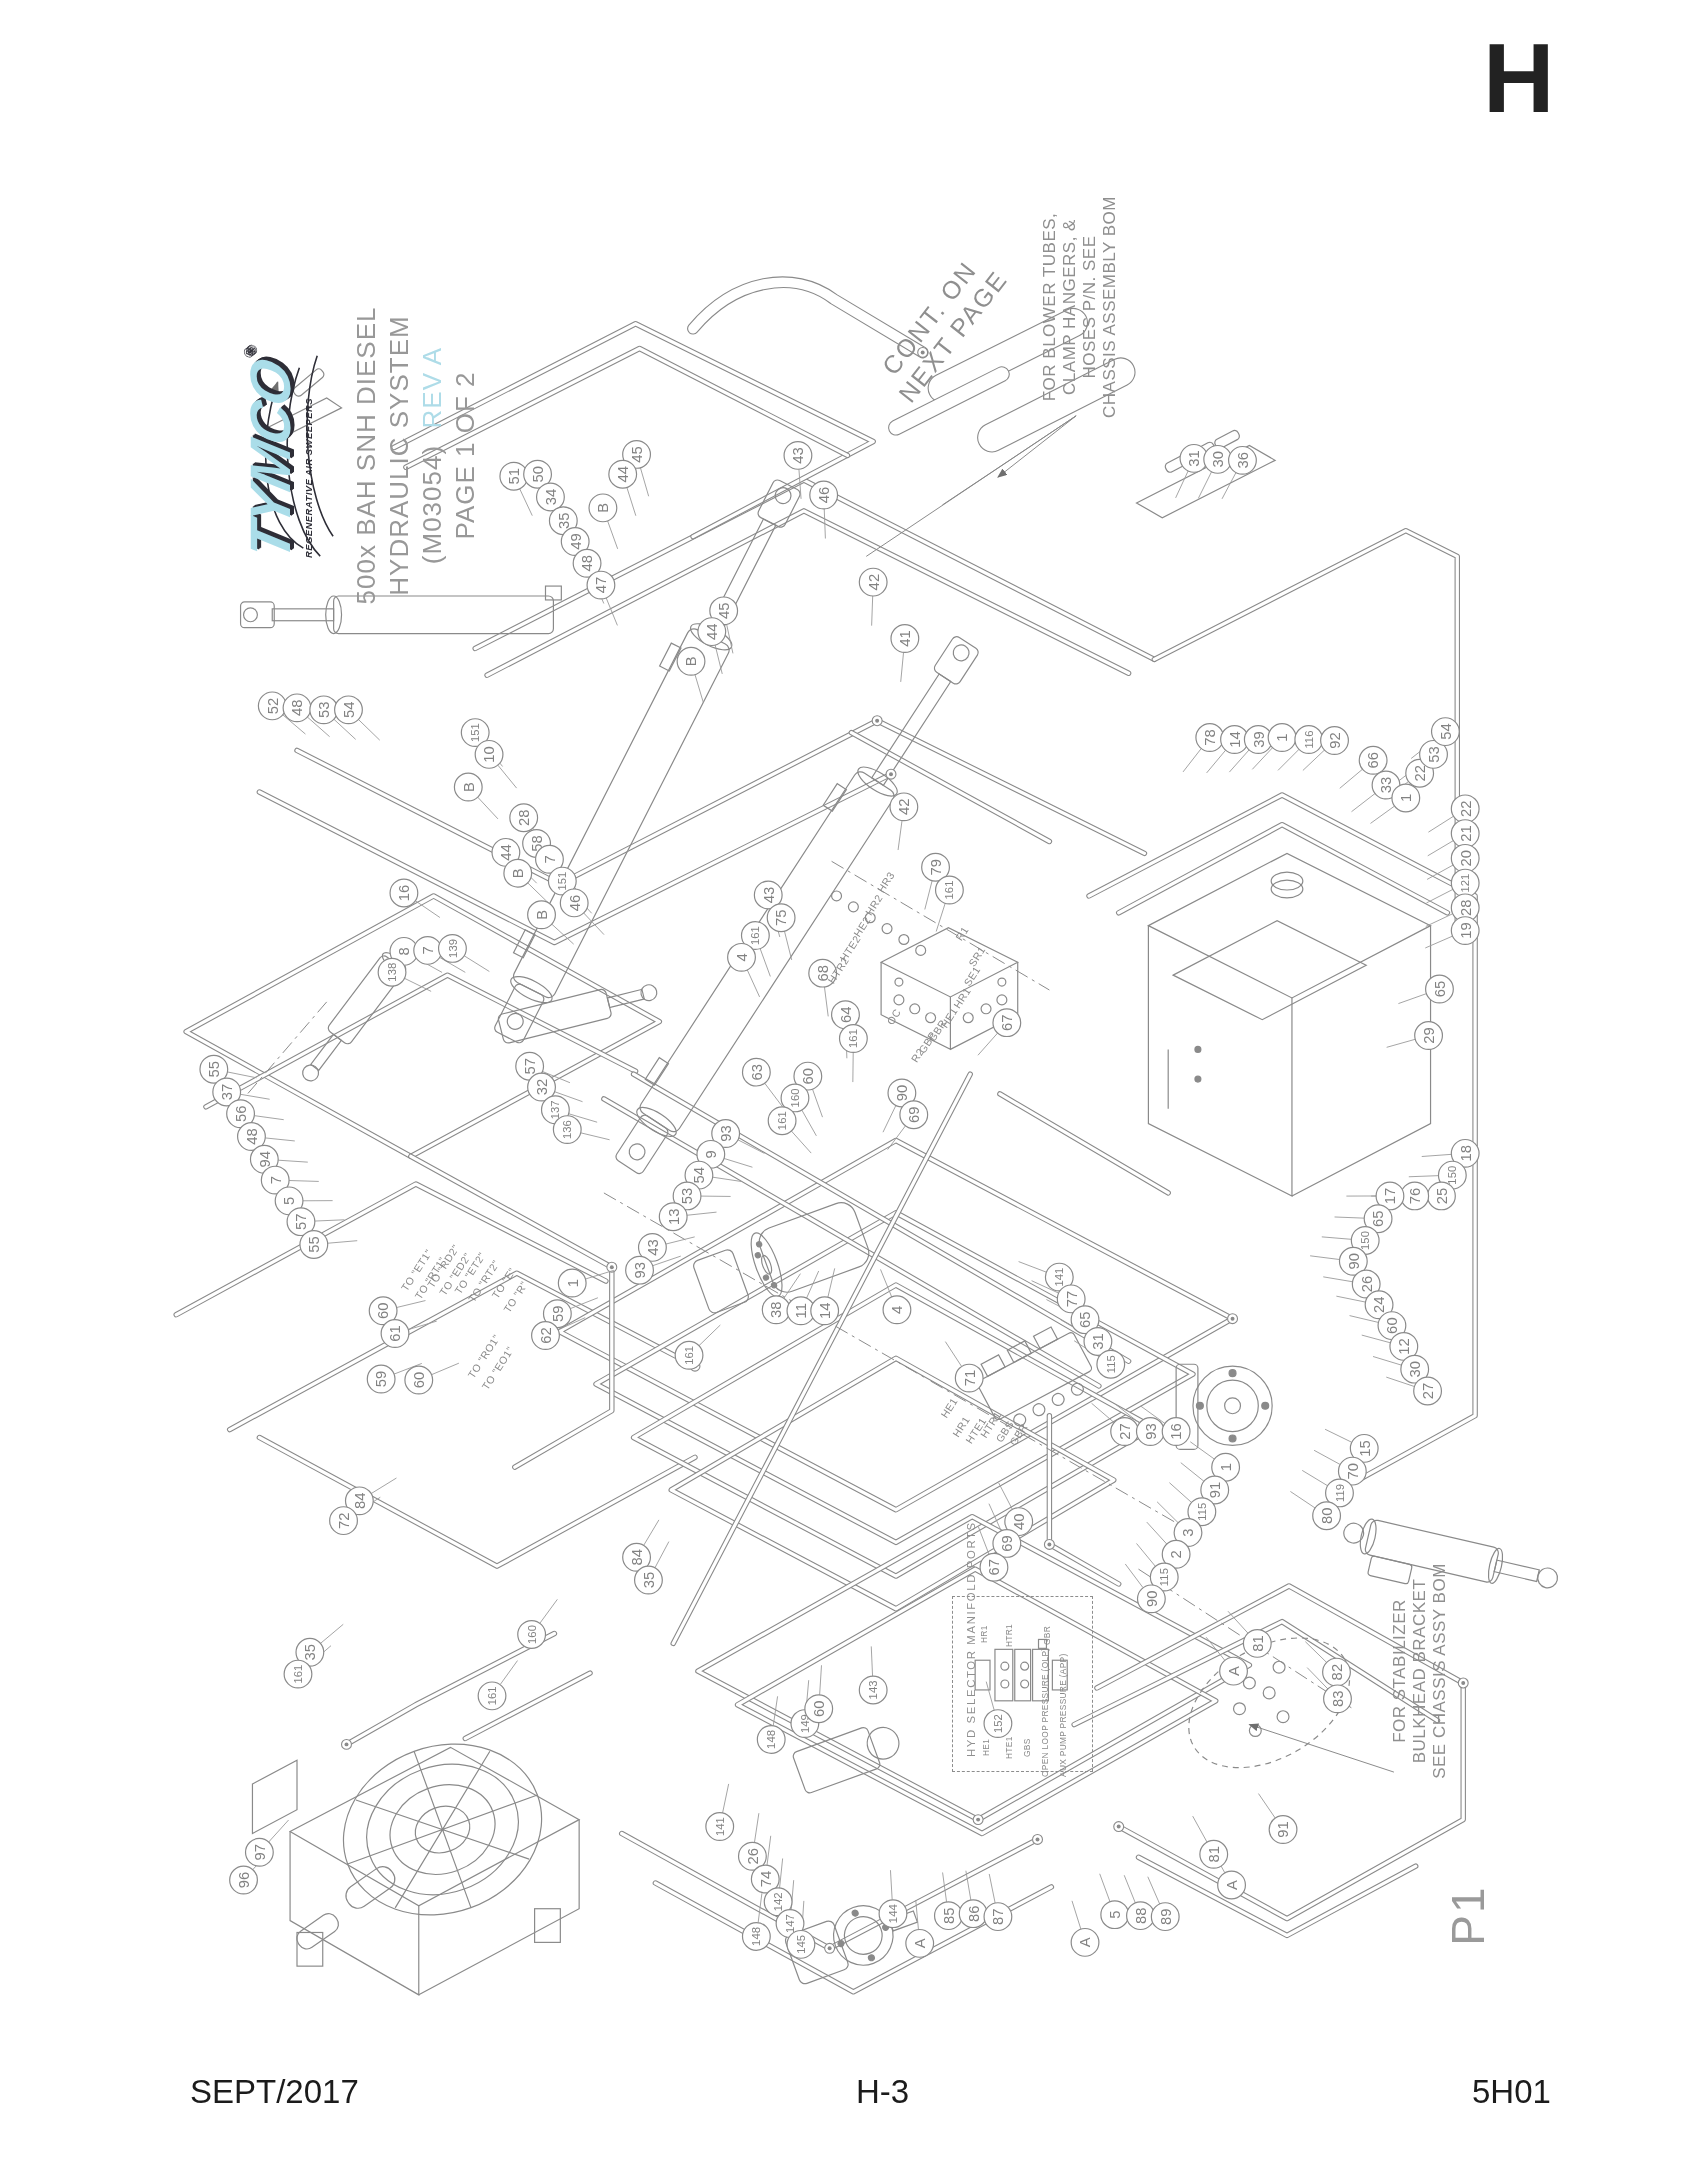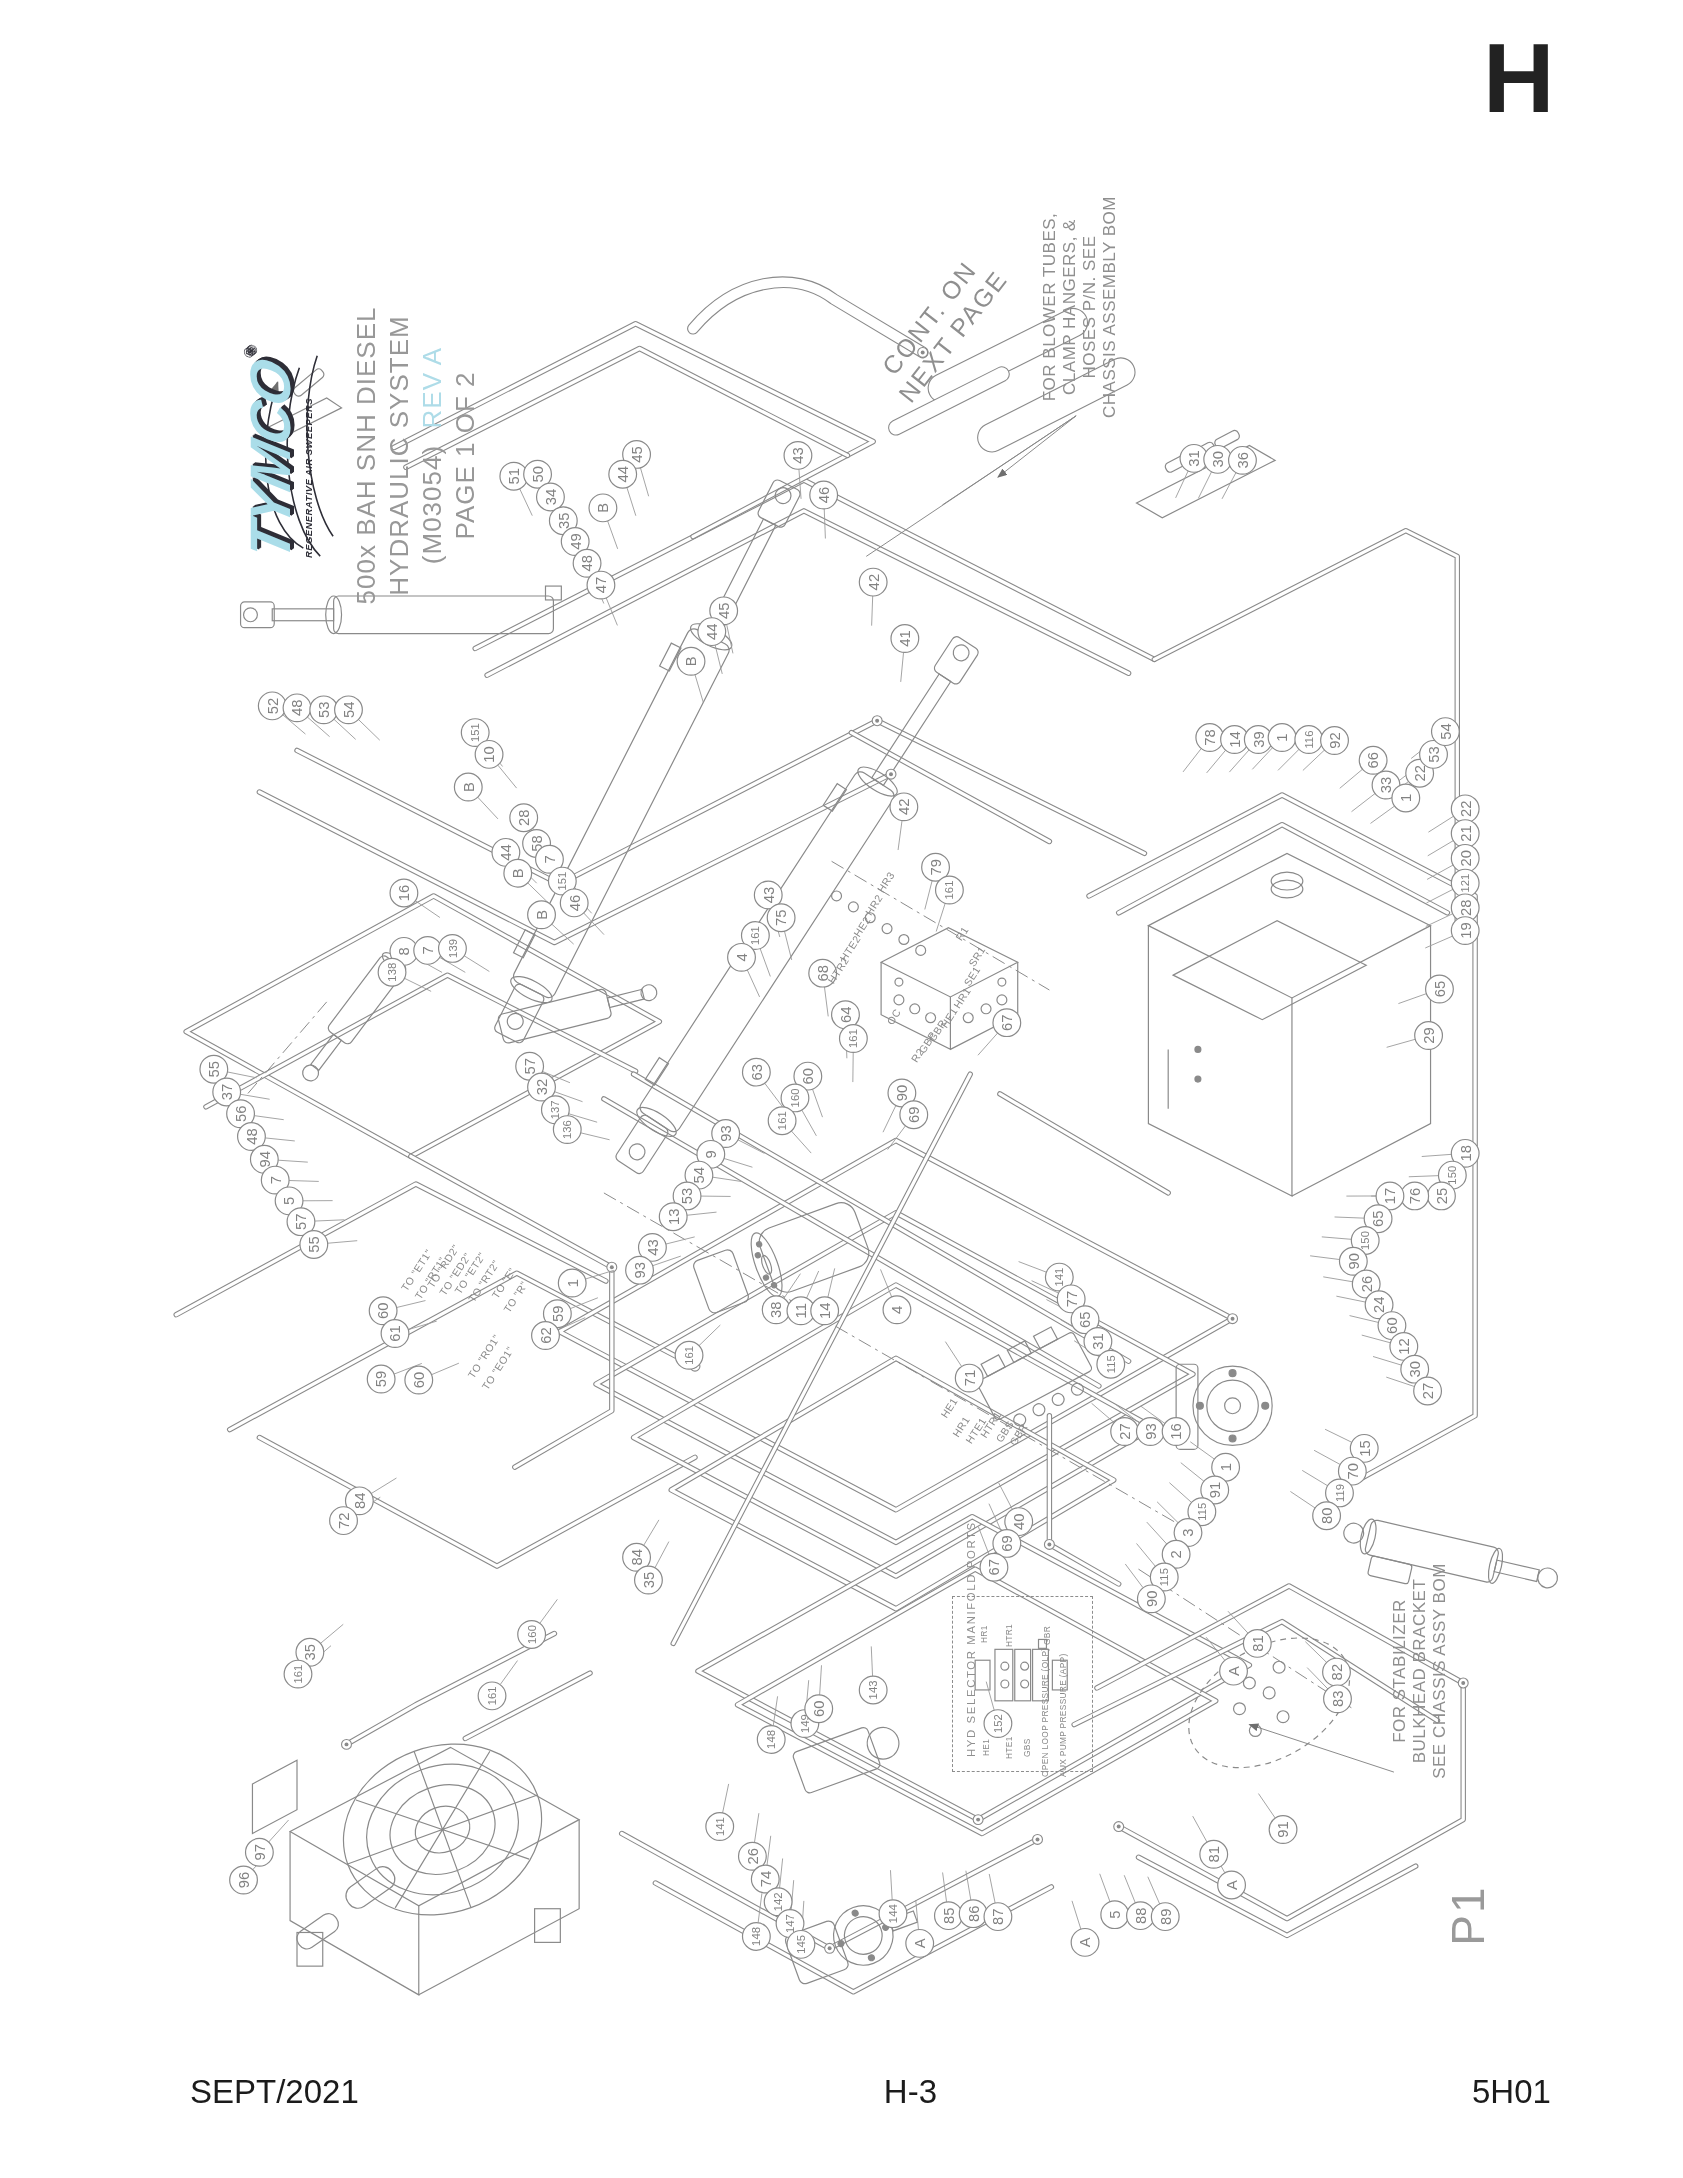--- a/index.html
+++ b/index.html
@@ -6,21 +6,21 @@
   body{width:1683px;height:2178px;position:relative;overflow:hidden;
        font-family:"Liberation Sans", sans-serif;}
   #sheet{position:absolute;inset:0;}
   svg{position:absolute;left:0;top:0;}
   .abs{position:absolute;}
   
   #corner-h{left:1483px;top:28px;font-size:99px;font-weight:bold;color:#222;line-height:1;}
   
   .footer-txt{top:2073px;font-size:33px;color:#1b1b1b;letter-spacing:0px;}
   #footer-date{left:190px;}
-  #footer-page{left:828px;width:109px;text-align:right;}
+  #footer-page{left:828px;width:109px;text-align:center;}
   #footer-code{left:1472px;}
   
   #title-block{left:252px;top:302px;width:327px;height:307px;display:flex;align-items:center;justify-content:center;
                transform:rotate(-90deg);transform-origin:50% 50%;}
   #title-inner{text-align:center;font-size:26px;line-height:33px;letter-spacing:1px;white-space:nowrap;color:#989898;}
   #title-rev{color:#aedce8;}
   
   #logo-block{left:188px;top:345px;width:213px;height:213px;transform:rotate(-90deg);transform-origin:50% 50%;}
   #logo-wrap{position:relative;width:213px;height:104px;top:54px;}
   #logo-text{font-size:57px;font-weight:bold;font-style:italic;letter-spacing:-2px;
@@ -1036,18 +1036,18 @@
     <span class="sel-port" style="left:99px;top:38px;">GBR</span>
     <span class="sel-port" style="left:38px;top:149px;">HE1</span>
     <span class="sel-port" style="left:61px;top:152px;">HTE1</span>
     <span class="sel-port" style="left:79px;top:150px;">GBS</span>
     <span class="sel-port" style="left:97px;top:170px;">OPEN LOOP PRESSURE (OLP)</span>
     <span class="sel-port" style="left:115px;top:170px;">AUX PUMP PRESSURE (APP)</span>
   </div>
 
   <div id="sheet-code" class="abs">P1</div>
 
-  <div id="footer-date" class="abs footer-txt">SEPT/2021</div>
+  <div id="footer-date" class="abs footer-txt">SEPT/2017</div>
   <div id="footer-page" class="abs footer-txt">H-3</div>
   <div id="footer-code" class="abs footer-txt">5H01</div>
 
 </div>
 
 
 </body></html>

